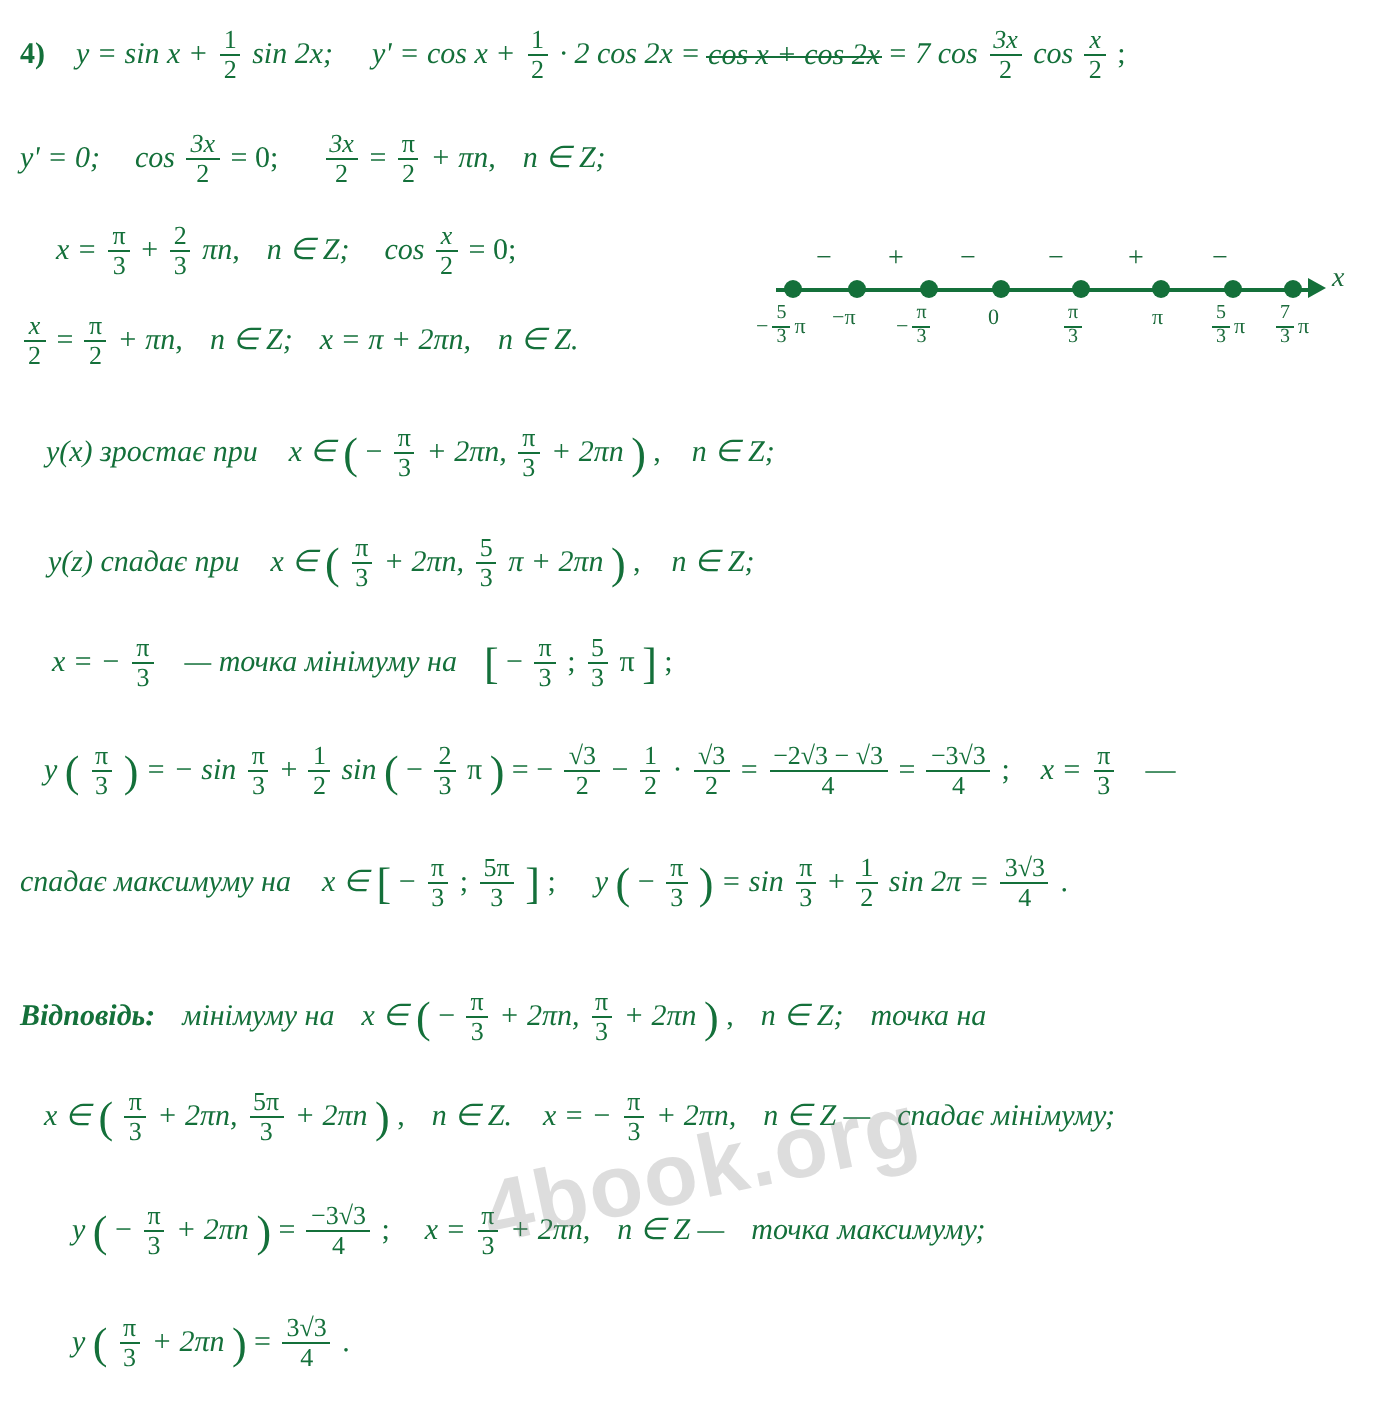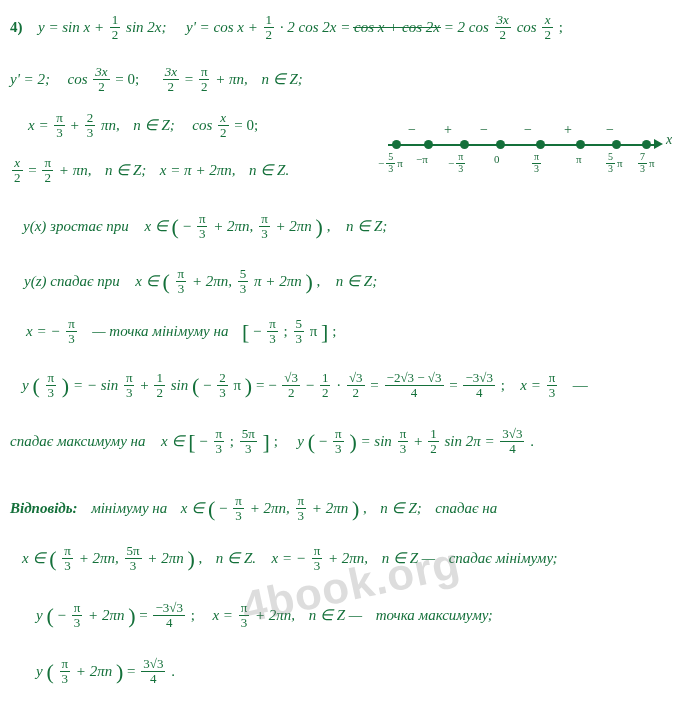--- a/index.html
+++ b/index.html
@@ -94,35 +94,35 @@
     </span>
     <span class="it">sin 2x;</span>
     <span style="display:inline-block;width:12px;"></span>
     <span class="it">y' = cos x +</span>
     <span class="frac">
       <span class="num">1</span>
       <span class="den">2</span>
     </span>
     <span class="it">· 2 cos 2x =</span>
     <span class="it strike">cos x + cos 2x</span>
-    <span class="it">= 2 cos</span>
+    <span class="it">= 7 cos</span>
     <span class="frac">
       <span class="num it">3x</span>
       <span class="den">2</span>
     </span>
     <span class="it">cos</span>
     <span class="frac">
       <span class="num it">x</span>
       <span class="den">2</span>
     </span>
     <span>;</span>
   </div>
 
   <div class="line" style="left:10px;top:66px;">
-    <span class="it">y' = 2;</span>
+    <span class="it">y' = 0;</span>
     <span style="display:inline-block;width:10px;"></span>
     <span class="it">cos</span>
     <span class="frac">
       <span class="num it">3x</span>
       <span class="den">2</span>
     </span>
     <span>= 0;</span>
     <span style="display:inline-block;width:14px;"></span>
     <span class="frac">
       <span class="num it">3x</span>
@@ -412,21 +412,21 @@
     <span class="frac">
       <span class="num">π</span>
       <span class="den">3</span>
     </span>
     <span class="it">+ 2πn</span>
     <span class="paren-big">)</span>
     <span>,</span>
     <span style="display:inline-block;width:6px;"></span>
     <span class="it">n ∈ Z;</span>
     <span style="display:inline-block;width:6px;"></span>
-    <span class="it">спадає на</span>
+    <span class="it">точка на</span>
   </div>
 
   <div class="line" style="left:22px;top:545px;">
     <span class="it">x ∈</span>
     <span class="paren-big">(</span>
     <span class="frac">
       <span class="num">π</span>
       <span class="den">3</span>
     </span>
     <span class="it">+ 2πn,</span>

